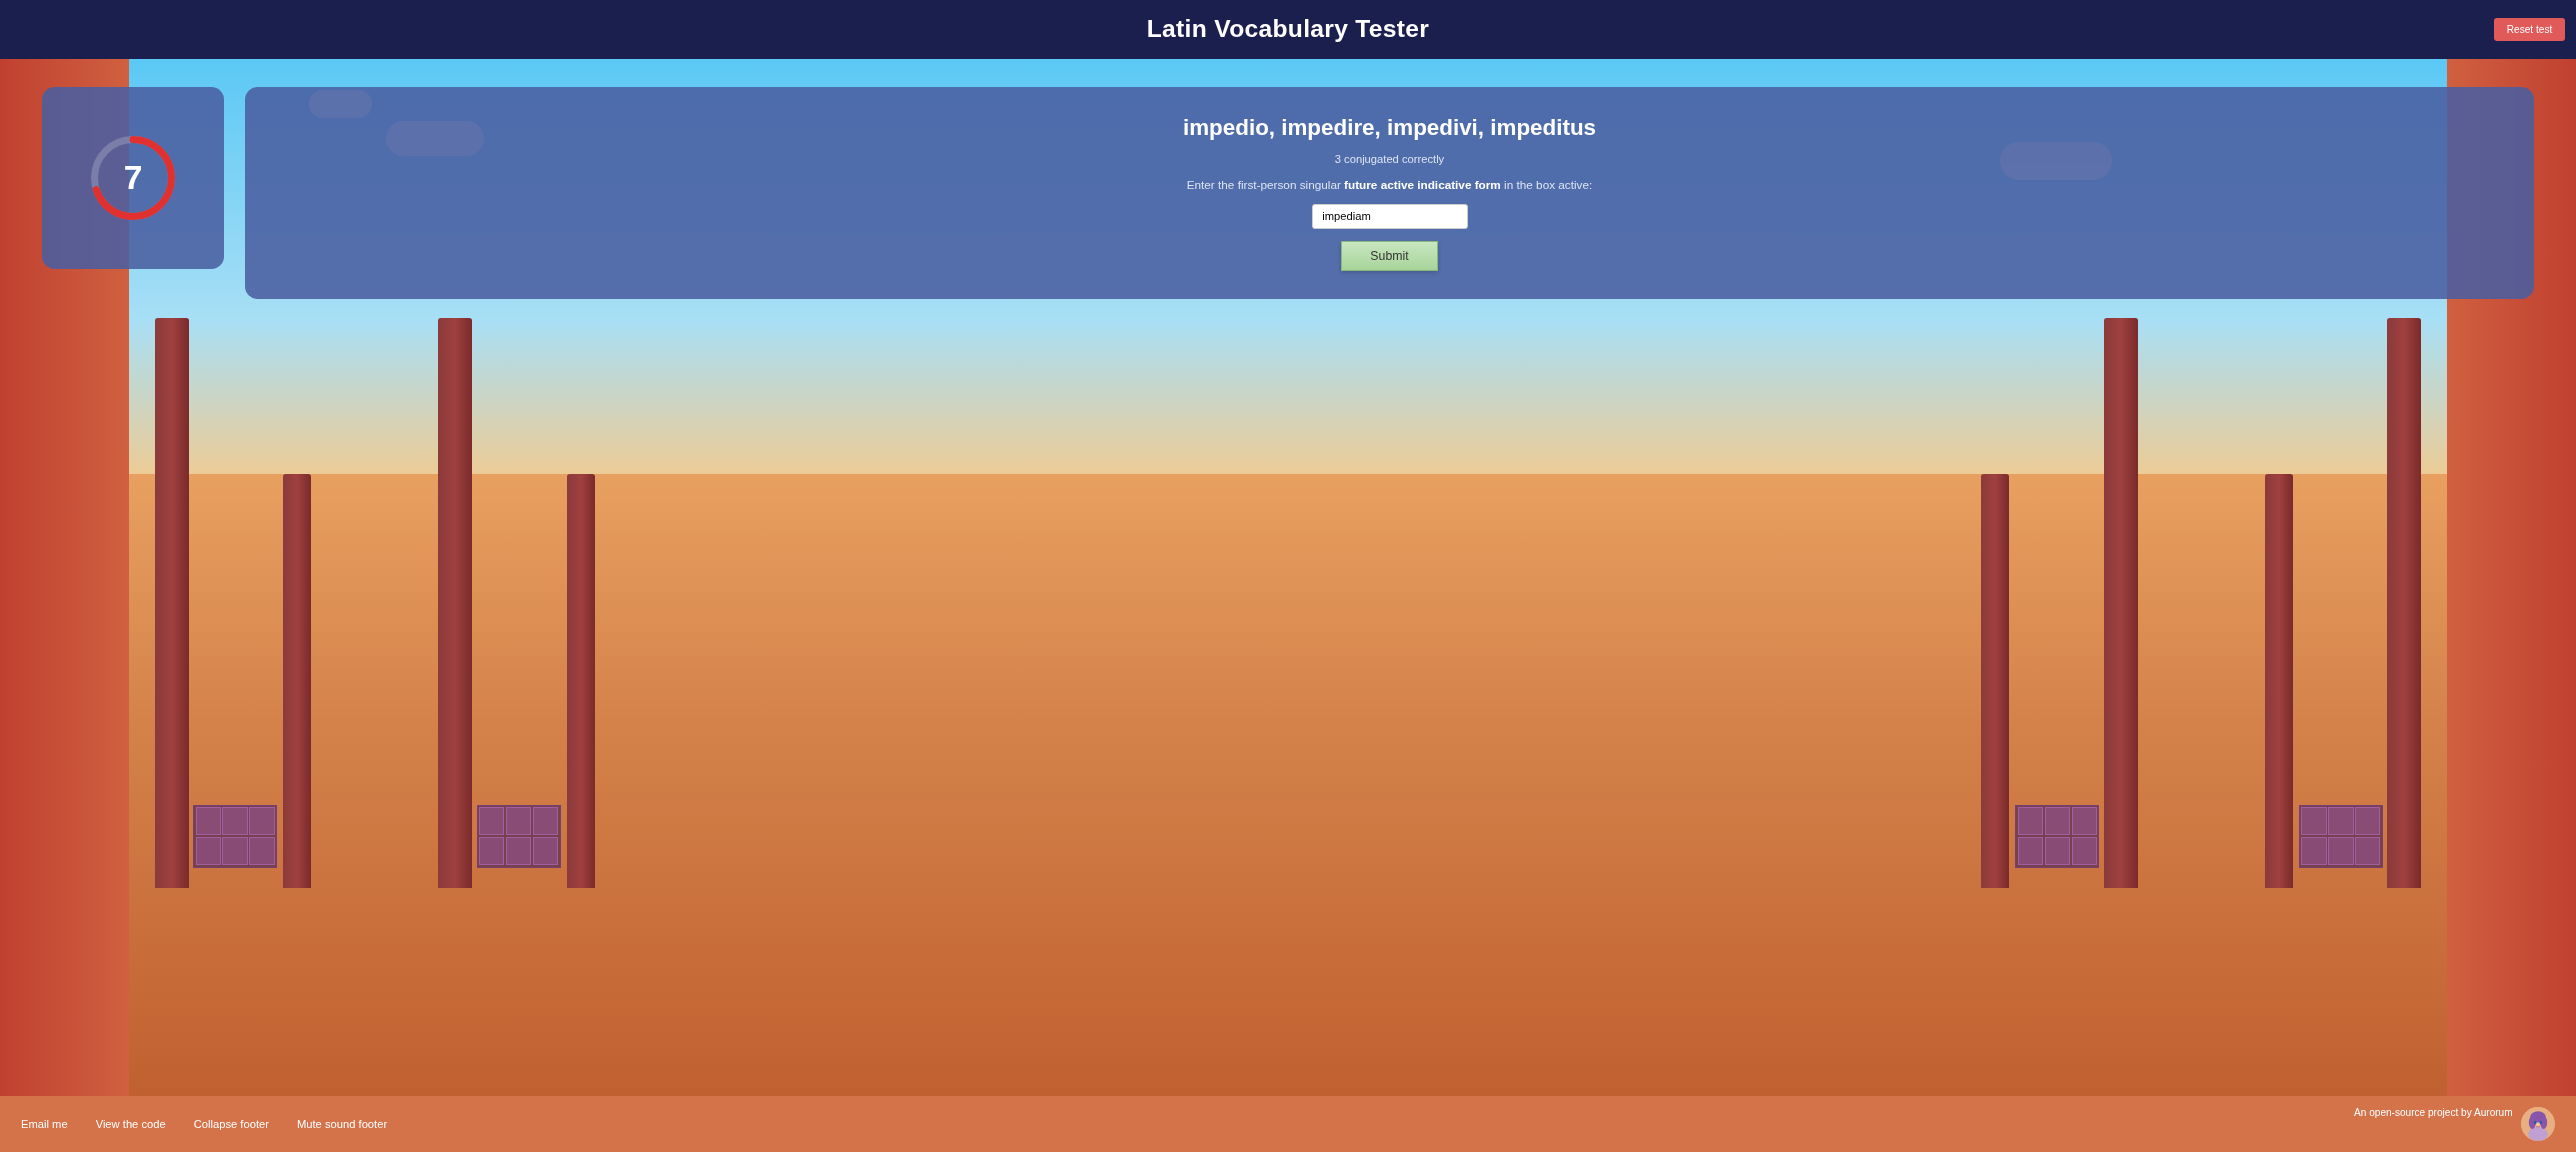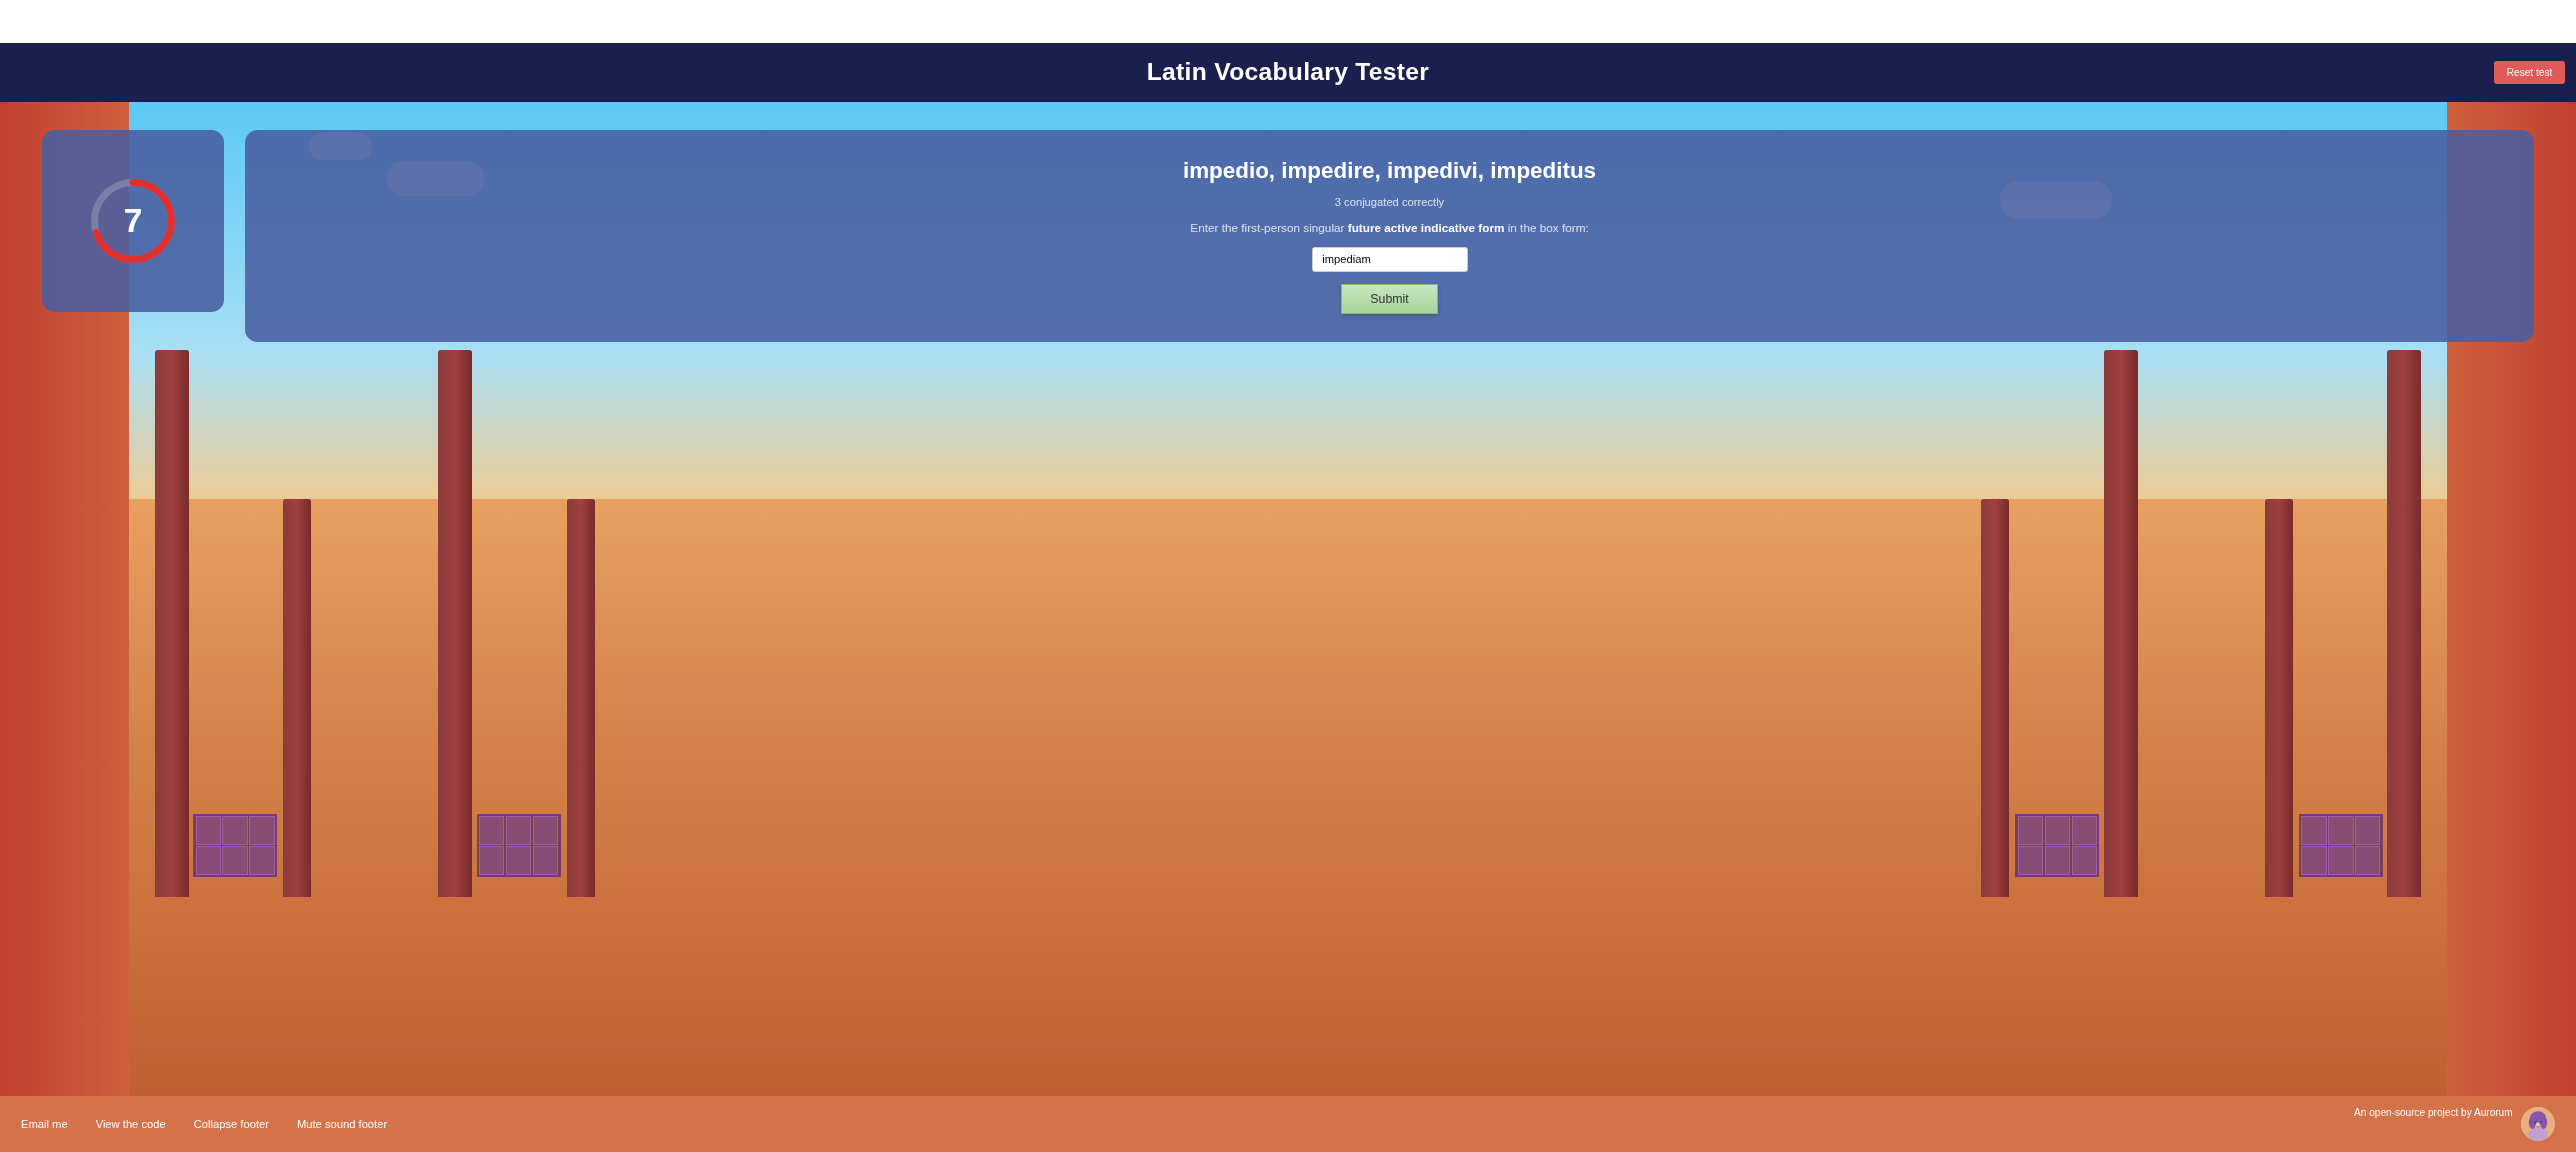--- a/index.html
+++ b/index.html
@@ -13,21 +13,20 @@
       overflow-x: hidden;
     }
 
     
     #header {
       background-color: #1a1f4e;
       text-align: center;
       padding: 15.4px 0;
       position: relative;
       z-index: 10;
-      margin-top: 43px;
     }
 
     #header h1 {
       color: #ffffff;
       font-size: 2.2rem;
       font-weight: 700;
       letter-spacing: 0.3px;
     }
 
     #reset-btn {
@@ -330,21 +329,21 @@
           <circle cx="70" cy="70" r="55" fill="none" stroke="#e03030" stroke-width="10" stroke-linecap="round" stroke-dasharray="241.9 103.7"></circle>
         </svg>
         <span class="timer-number">7</span>
       </div>
     </div>
 
     <div id="quiz-card">
       <div id="verb-title">impedio, impedire, impedivi, impeditus</div>
       <div id="conjugated-count">3 conjugated correctly</div>
       <div id="prompt-text">
-        <span>Enter the first-person singular </span><strong>future active indicative form</strong><span> in the box form:</span>
+        <span>Enter the first-person singular </span><strong>future active indicative form</strong><span> in the box active:</span>
       </div>
       <input id="answer-input" type="text" value="impediam" style="">
       <button id="submit-btn">Submit</button>
     </div>
 
   </div>
 </div>
 
 <footer id="footer">
   <button class="footer-link">Email me</button>

